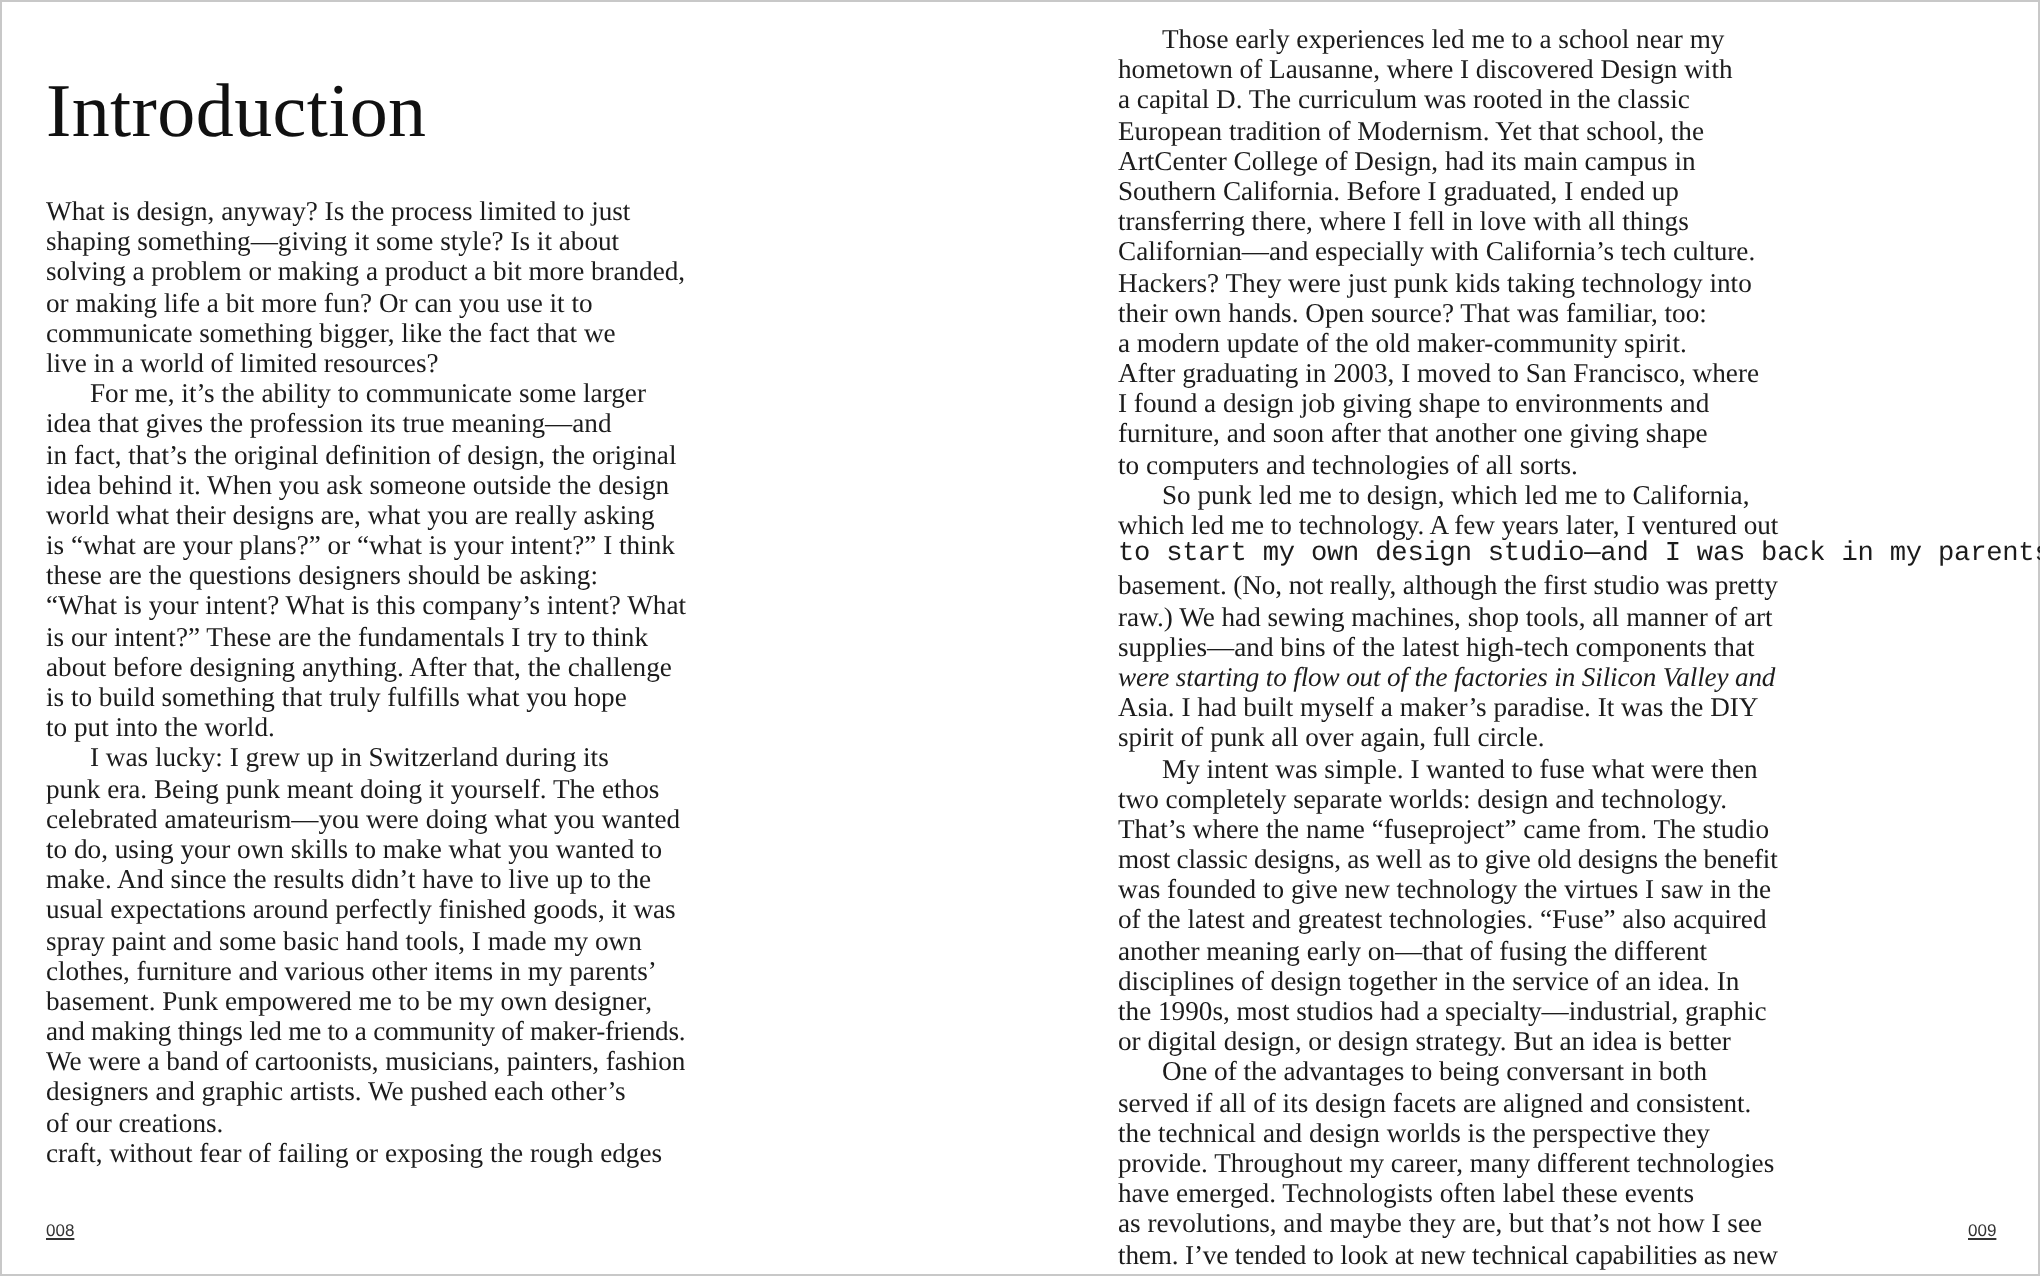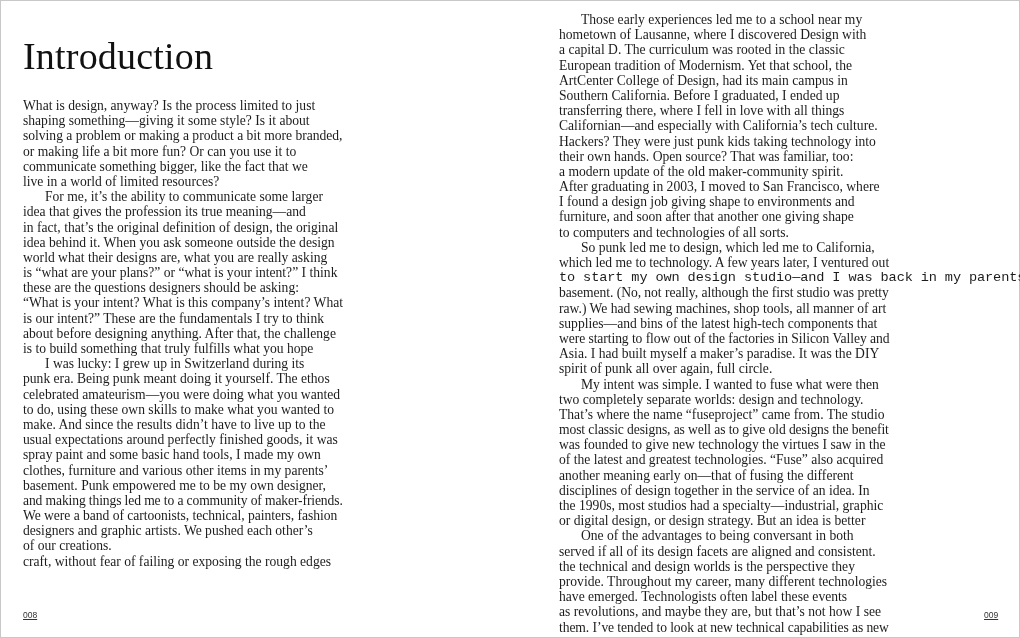--- a/index.html
+++ b/index.html
@@ -57,31 +57,32 @@
         <span class="line">idea that gives the profession its true meaning—and</span>
         <span class="line">in fact, that’s the original definition of design, the original</span>
         <span class="line">idea behind it. When you ask someone outside the design</span>
         <span class="line">world what their designs are, what you are really asking</span>
         <span class="line">is “what are your plans?” or “what is your intent?” I think</span>
         <span class="line">these are the questions designers should be asking:</span>
         <span class="line">“What is your intent? What is this company’s intent? What</span>
         <span class="line">is our intent?” These are the fundamentals I try to think</span>
         <span class="line">about before designing anything. After that, the challenge</span>
         <span class="line">is to build something that truly fulfills what you hope</span>
+        <span class="line">to put into the world.</span>
         <span class="line indent">I was lucky: I grew up in Switzerland during its</span>
         <span class="line">punk era. Being punk meant doing it yourself. The ethos</span>
         <span class="line">celebrated amateurism—you were doing what you wanted</span>
-        <span class="line">to do, using these own skills to make what you wanted to</span>
+        <span class="line">to do, using your own skills to make what you wanted to</span>
         <span class="line">make. And since the results didn’t have to live up to the</span>
         <span class="line">usual expectations around perfectly finished goods, it was</span>
         <span class="line">spray paint and some basic hand tools, I made my own</span>
         <span class="line">clothes, furniture and various other items in my parents’</span>
         <span class="line">basement. Punk empowered me to be my own designer,</span>
         <span class="line" style="letter-spacing: -0.122807px;">and making things led me to a community of maker-friends.</span>
-        <span class="line" style="letter-spacing: -0.0338983px;">We were a band of cartoonists, technical, painters, fashion</span>
+        <span class="line" style="letter-spacing: -0.0338983px;">We were a band of cartoonists, musicians, painters, fashion</span>
         <span class="line">designers and graphic artists. We pushed each other’s</span>
         <span class="line">of our creations.</span>
         <span class="line">craft, without fear of failing or exposing the rough edges</span>
       </div>
     <div class="folio">008</div>
   </div>
   <div class="page right">
     <div class="col" id="right-col">
         <span class="line indent">Those early experiences led me to a school near my</span>
         <span class="line">hometown of Lausanne, where I discovered Design with</span>
@@ -97,21 +98,21 @@
         <span class="line">After graduating in 2003, I moved to San Francisco, where</span>
         <span class="line">I found a design job giving shape to environments and</span>
         <span class="line">furniture, and soon after that another one giving shape</span>
         <span class="line">to computers and technologies of all sorts.</span>
         <span class="line indent">So punk led me to design, which led me to California,</span>
         <span class="line" style="letter-spacing: -0.0163934px;">which led me to technology. A few years later, I ventured out</span>
         <span class="line" style="letter-spacing: -0.118644px; font-family: Liberation Mono, monospace;">to start my own design studio—and I was back in my parents’</span>
         <span class="line" style="letter-spacing: -0.047619px;">basement. (No, not really, although the first studio was pretty</span>
         <span class="line">raw.) We had sewing machines, shop tools, all manner of art</span>
         <span class="line">supplies—and bins of the latest high-tech components that</span>
-        <span class="line" style="letter-spacing: -0.078125px;">were starting to flow out of the factories in Silicon Valley and</span>
+        <span class="line" style="letter-spacing: -0.078125px; font-style: italic;">were starting to flow out of the factories in Silicon Valley and</span>
         <span class="line">Asia. I had built myself a maker’s paradise. It was the DIY</span>
         <span class="line">spirit of punk all over again, full circle.</span>
         <span class="line indent">My intent was simple. I wanted to fuse what were then</span>
         <span class="line">two completely separate worlds: design and technology.</span>
         <span class="line">That’s where the name “fuseproject” came from. The studio</span>
         <span class="line" style="letter-spacing: -0.109375px;">most classic designs, as well as to give old designs the benefit</span>
         <span class="line">was founded to give new technology the virtues I saw in the</span>
         <span class="line">of the latest and greatest technologies. “Fuse” also acquired</span>
         <span class="line">another meaning early on—that of fusing the different</span>
         <span class="line">disciplines of design together in the service of an idea. In</span>

